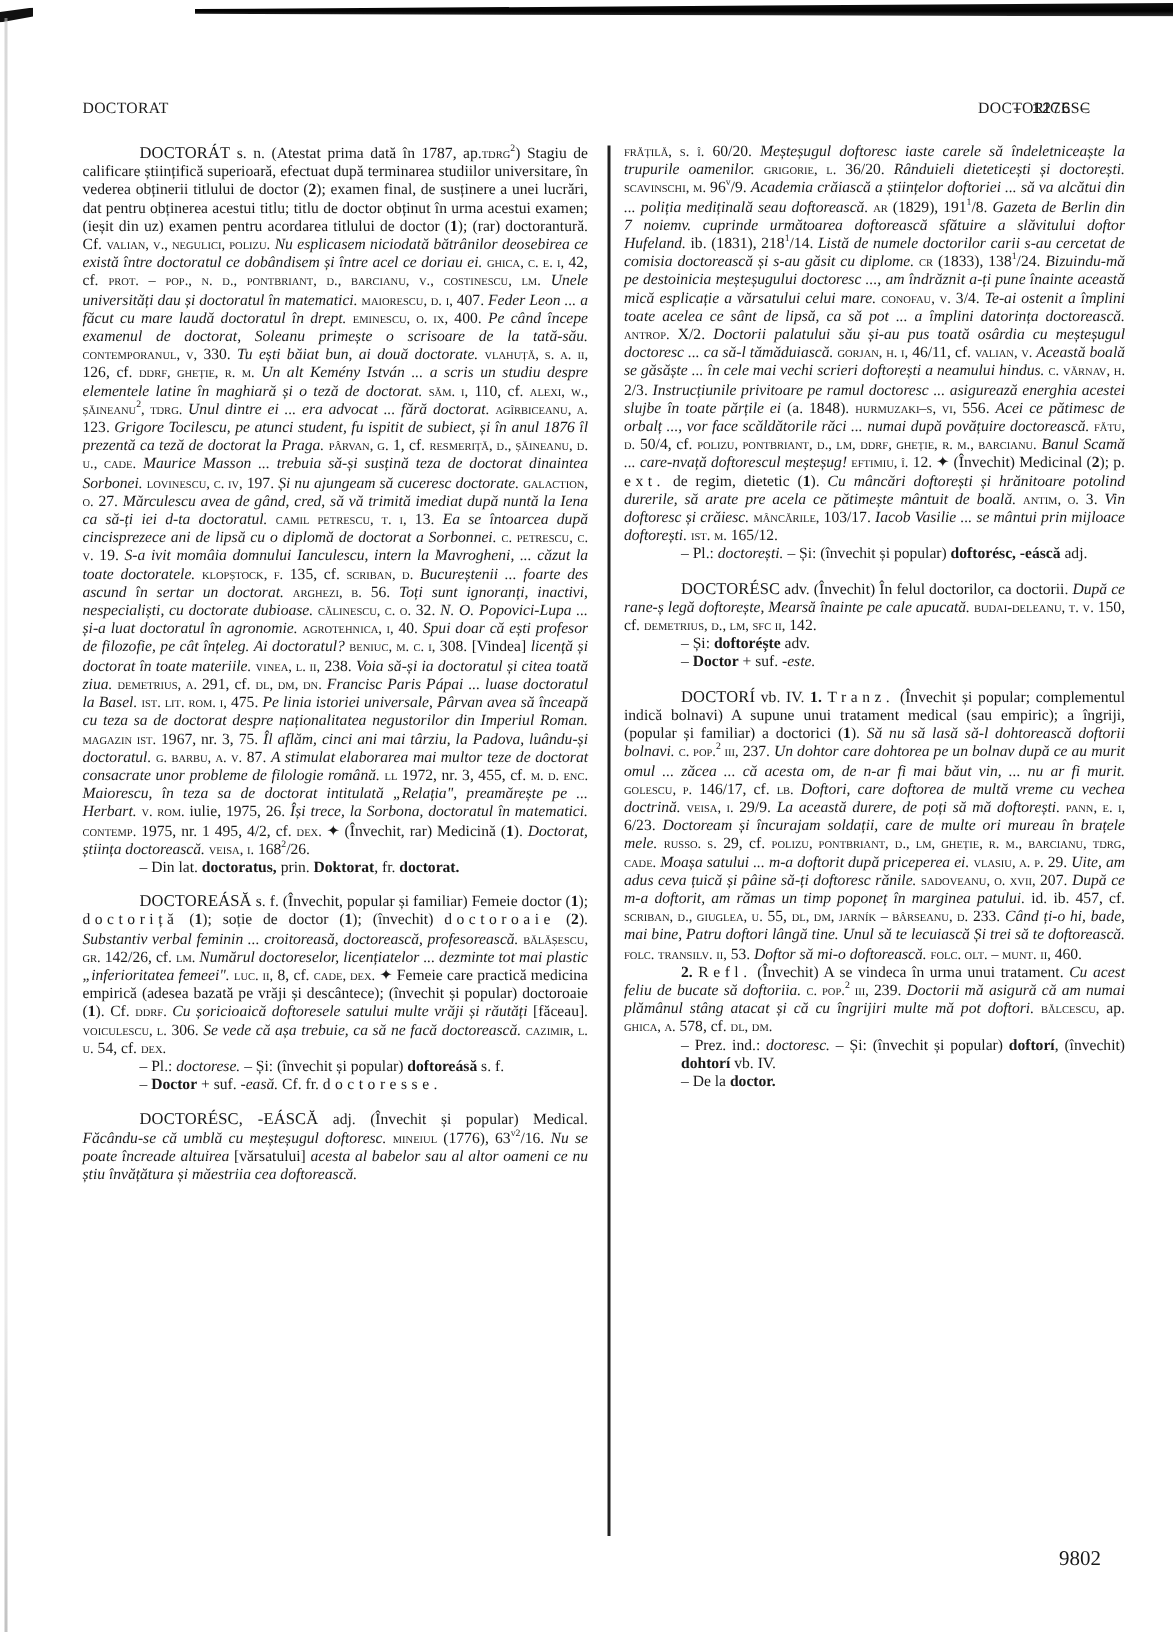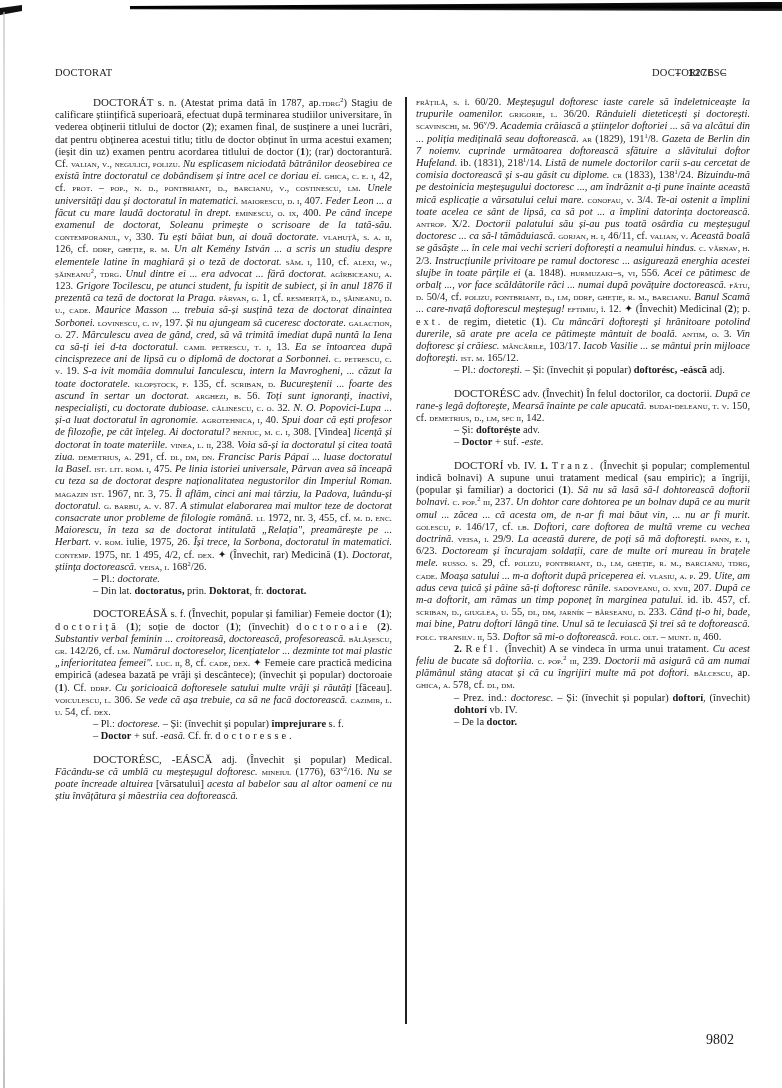--- a/index.html
+++ b/index.html
@@ -64,26 +64,25 @@
 
 <div class="running-head">
   <span class="left">DOCTORAT</span>
   <span class="center">– 1276 –</span>
   <span class="right">DOCTORICESC</span>
 </div>
 
 <div class="col col-left">
   <div class="entry">
       <p class="indent"><span class="hw">DOCTORÁT</span><span> s. n. (Atestat prima dată  în 1787, ap.</span><span class="sc">tdrg</span><sup>2</sup><span>) Stagiu de calificare științifică superioară, efectuat după terminarea studiilor universitare, în vederea obținerii titlului de doctor (</span><b>2</b><span>); examen final, de susținere a unei lucrări, dat pentru obținerea acestui titlu; titlu de doctor obținut în urma acestui examen; (ieșit din uz) examen pentru acordarea titlului de doctor (</span><b>1</b><span>); (rar) doctorantură. Cf. </span><span class="sc">valian, v., negulici, polizu.</span><i> Nu esplicasem niciodată bătrânilor deosebirea ce există între doctoratul ce dobândisem și între acel ce doriau ei. </i><span class="sc">ghica, c. e. i,</span><span> 42, cf. </span><span class="sc">prot. – pop., n. d., pontbriant, d., barcianu, v., costinescu, lm.</span><i> Unele universități dau și doctoratul în matematici. </i><span class="sc">maiorescu, d. i,</span><span> 407. </span><i>Feder Leon ... a făcut cu mare laudă doctoratul în drept. </i><span class="sc">eminescu, o. ix,</span><span> 400. </span><i>Pe când începe examenul de doctorat, Soleanu primește o scrisoare de la tată-său. </i><span class="sc">contemporanul, v,</span><span> 330. </span><i>Tu ești băiat bun, ai două doctorate. </i><span class="sc">vlahuță, s. a. ii,</span><span> 126, cf. </span><span class="sc">ddrf, gheție, r. m.</span><i> Un alt Kemény István ... a scris un studiu despre elementele latine în maghiară și o teză de doctorat. </i><span class="sc">săm. i,</span><span> 110, cf. </span><span class="sc">alexi, w., șăineanu</span><sup>2</sup><span class="sc">, tdrg.</span><i> Unul dintre ei ... era advocat ... fără doctorat. </i><span class="sc">agîrbiceanu, a.</span><span> 123. </span><i>Grigore Tocilescu, pe atunci student, fu ispitit de subiect, și în anul 1876 îl prezentă ca teză de doctorat la Praga. </i><span class="sc">pârvan, g.</span><span> 1, cf. </span><span class="sc">resmeriță, d., șăineanu, d. u., cade.</span><i> Maurice Masson ... trebuia să-și susțină teza de doctorat dinaintea Sorbonei. </i><span class="sc">lovinescu, c. iv,</span><span> 197. </span><i>Și nu ajungeam să cuceresc doctorate. </i><span class="sc">galaction, o.</span><span> 27. </span><i>Mărculescu avea de gând, cred, să vă trimită imediat după nuntă la Iena ca să-ți iei d-ta doctoratul. </i><span class="sc">camil petrescu, t. i,</span><span> 13. </span><i>Ea se întoarcea după cincisprezece ani de lipsă cu o diplomă de doctorat a Sorbonnei. </i><span class="sc">c. petrescu, c. v.</span><span> 19. </span><i>S-a ivit momâia domnului Ianculescu, intern la Mavrogheni, ... căzut la toate doctoratele. </i><span class="sc">klopștock, f.</span><span> 135, cf. </span><span class="sc">scriban, d.</span><i> Bucureștenii ... foarte des ascund în sertar un doctorat. </i><span class="sc">arghezi, b.</span><span> 56. </span><i>Toți sunt ignoranți, inactivi, nespecialiști, cu doctorate dubioase. </i><span class="sc">călinescu, c. o.</span><span> 32. </span><i>N. O. Popovici-Lupa ... și-a luat doctoratul în agronomie. </i><span class="sc">agrotehnica, i,</span><span> 40. </span><i>Spui doar că ești profesor de filozofie, pe cât înțeleg. Ai doctoratul? </i><span class="sc">beniuc, m. c. i,</span><span> 308. [Vindea] </span><i>licență și doctorat în toate materiile. </i><span class="sc">vinea, l. ii,</span><span> 238. </span><i>Voia să-și ia doctoratul și citea toată ziua. </i><span class="sc">demetrius, a.</span><span> 291, cf. </span><span class="sc">dl, dm, dn.</span><i> Francisc Paris Pápai ... luase doctoratul la Basel. </i><span class="sc">ist. lit. rom. i,</span><span> 475. </span><i>Pe linia istoriei universale, Pârvan avea să înceapă cu teza sa de doctorat despre naționalitatea negustorilor din Imperiul Roman. </i><span class="sc">magazin ist.</span><span> 1967, nr. 3, 75. </span><i>Îl aflăm, cinci ani mai târziu, la Padova, luându-și doctoratul. </i><span class="sc">g. barbu, a. v.</span><span> 87. </span><i>A stimulat elaborarea mai multor teze de doctorat consacrate unor probleme de filologie română. </i><span class="sc">ll</span><span> 1972, nr. 3, 455, cf. </span><span class="sc">m. d. enc.</span><i> Maiorescu, în teza sa de doctorat intitulată „Relația", preamărește pe ... Herbart. </i><span class="sc">v. rom.</span><span> iulie, 1975, 26. </span><i>Își trece, la Sorbona, doctoratul în matematici. </i><span class="sc">contemp.</span><span> 1975, nr. 1 495, 4/2, cf. </span><span class="sc">dex.</span><span> ✦ (Învechit, rar) Medicină (</span><b>1</b><span>). </span><i>Doctorat, știința doctorească. </i><span class="sc">veisa, i.</span><span> 168</span><sup>2</sup><span>/26.</span></p>
-      <p class="sub"><span>– Pl.: </span><i>doctorate.</i></p>
       <p class="sub"><span>– Din lat. </span><b>doctoratus,</b><span> prin. </span><b>Doktorat</b><span>, fr. </span><b>doctorat.</b></p>
     </div>
   <div class="entry">
       <p class="indent"><span class="hw">DOCTOREÁSĂ</span><span> s. f. (Învechit, popular și familiar) Femeie doctor (</span><b>1</b><span>); </span><span class="sp">doctoriță</span><span> (</span><b>1</b><span>); soție de doctor (</span><b>1</b><span>); (învechit) </span><span class="sp">doctoroaie</span><span> (</span><b>2</b><span>). </span><i>Substantiv verbal feminin ... croitoreasă, doctorească, profesorească. </i><span class="sc">bălășescu, gr.</span><span> 142/26, cf. </span><span class="sc">lm.</span><i> Numărul doctoreselor, licențiatelor ... dezminte tot mai plastic „inferioritatea femeei". </i><span class="sc">luc. ii,</span><span> 8, cf. </span><span class="sc">cade, dex.</span><span> ✦ Femeie care practică medicina empirică (adesea bazată pe vrăji și descântece); (învechit și popular) doctoroaie (</span><b>1</b><span>). Cf. </span><span class="sc">ddrf.</span><i> Cu șoricioaică doftoresele satului multe vrăji și răutăți</i><span> [făceau]. </span><span class="sc">voiculescu, l.</span><span> 306. </span><i>Se vede că așa trebuie, ca să ne facă doctorească. </i><span class="sc">cazimir, l. u.</span><span> 54, cf. </span><span class="sc">dex.</span></p>
-      <p class="sub"><span>– Pl.: </span><i>doctorese.</i><span> – Și: (învechit și popular) </span><b>împrejurare</b><span> s. f.</span></p>
+      <p class="sub"><span>– Pl.: </span><i>doctorese.</i><span> – Și: (învechit și popular) </span><b>doftoreásă</b><span> s. f.</span></p>
       <p class="sub"><span>– </span><b>Doctor</b><span> + suf. </span><i>-easă.</i><span> Cf. fr. </span><span class="sp">doctoresse</span><span>.</span></p>
     </div>
   <div class="entry">
       <p class="indent"><span class="hw">DOCTORÉSC, -EÁSCĂ</span><span> adj. (Învechit și popular) Medical. </span><i>Făcându-se că umblă cu meșteșugul doftoresc. </i><span class="sc">mineiul</span><span> (1776), 63</span><sup>v2</sup><span>/16. </span><i>Nu se poate încreade altuirea</i><span> [vărsatului] </span><i>acesta al babelor sau al altor oameni ce nu știu învățătura și măestriia cea doftorească. </i></p>
     </div>
 </div>
 
 <div class="col-divider"></div>
 
 <div class="col col-right">

